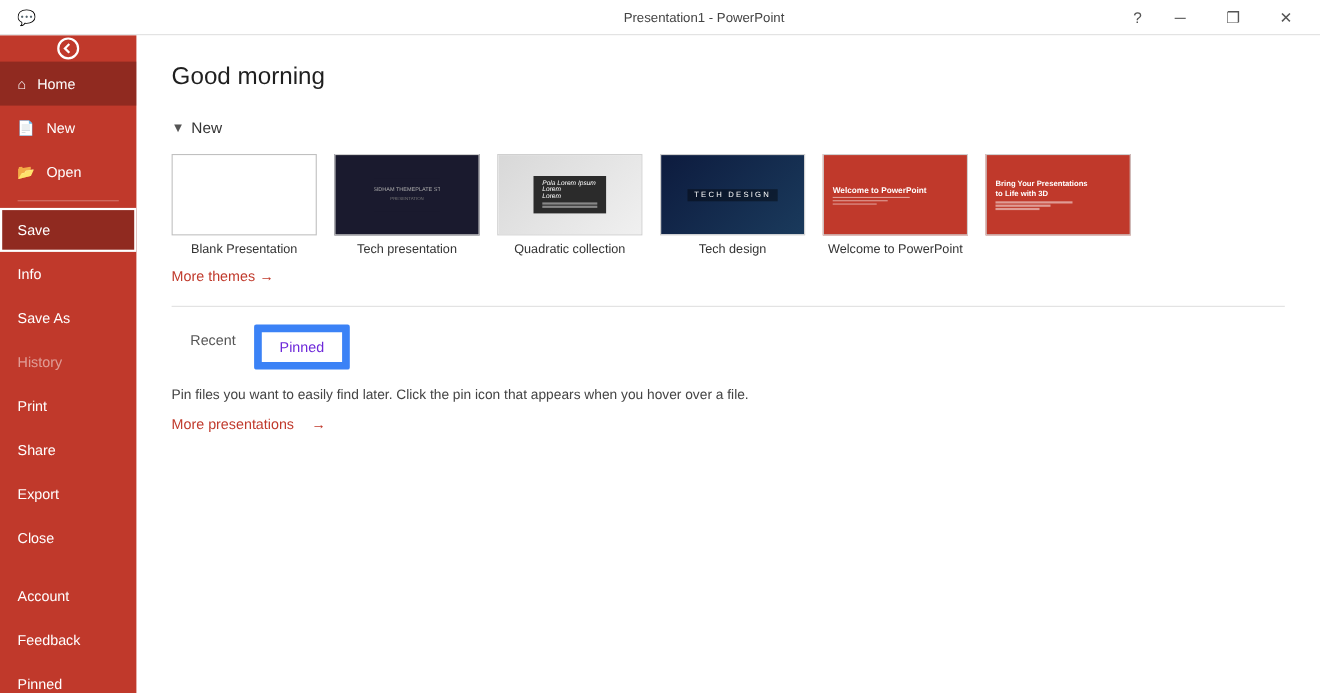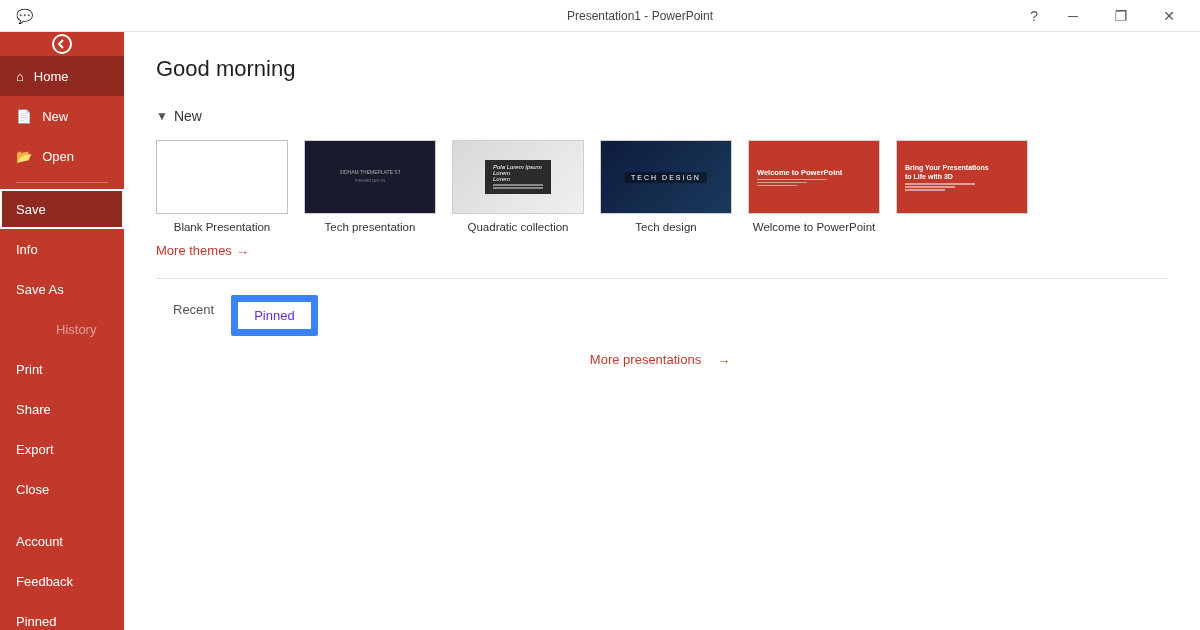--- a/index.html
+++ b/index.html
@@ -92,21 +92,21 @@
     .sidebar-item.selected-save {
       background: rgba(0,0,0,0.25);
       outline: 2px solid #fff;
       outline-offset: -2px;
     }
     .sidebar-divider {
       height: 1px;
       background: rgba(255,255,255,0.3);
       margin: 6px 16px;
     }
-    .sidebar-item.dimmed { color: rgba(255,255,255,0.5); margin-left: 40px; }
+    .sidebar-item.dimmed { color: rgba(255,255,255,0.5); }
     .sidebar-bottom {
       padding-bottom: 8px;
     }
 
     
     .main-content {
       flex: 1;
       overflow-y: auto;
       padding: 24px 32px;
     }
@@ -228,21 +228,21 @@
       border-radius: 2px;
     }
     .pinned-message {
       font-size: 12.5px;
       color: #444;
       margin-bottom: 8px;
     }
     .more-presentations {
       display: flex;
       align-items: center;
-      justify-content: center;
+      justify-content: flex-start;
       color: #c0392b;
       font-size: 13px;
       cursor: pointer;
       gap: 16px;
       padding-right: 4px;
       margin-top: 12px;
     }
 
     
     .tech-pres-content {
@@ -508,20 +508,21 @@
 
     <div class="tabs-row">
       <div class="tab">
         <span>Recent</span>
       </div>
       <div class="tab active">
         <span>Pinned</span>
       </div>
     </div>
 
+    <p class="pinned-message">Pin files you want to easily find later. Click the pin icon that appears when you hover over a file.</p>
 
     <div class="more-presentations">
       <span>More presentations</span>
       <span>→</span>
     </div>
 
   </div>
 </div>
 
 </body></html>

